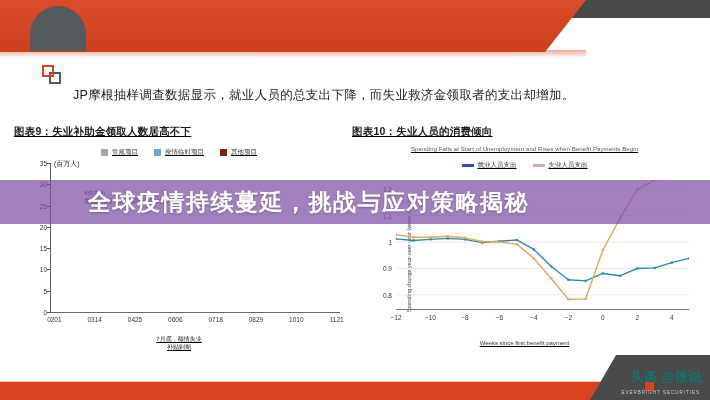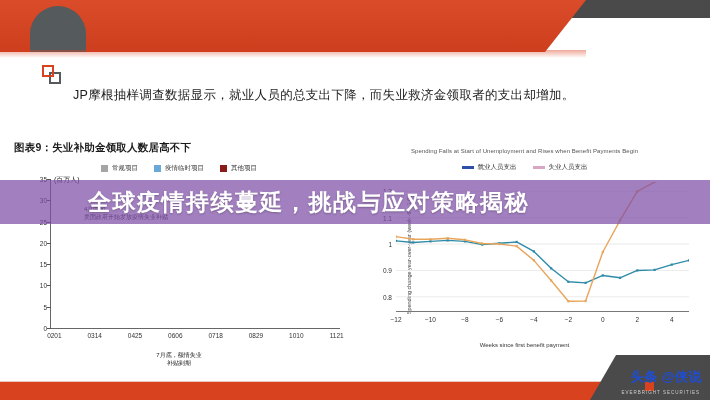--- a/index.html
+++ b/index.html
@@ -45,21 +45,21 @@
   #heading-line1 {
     position:absolute; left:73px; top:6px;
     font-size:12.5px; color:#1d1d1d; letter-spacing:.4px; white-space:nowrap;
   }
   #heading-line2 {
     position:absolute; left:73px; top:31px;
     font-size:12.5px; color:#1d1d1d; letter-spacing:.3px; white-space:nowrap;text-align:right;
   }
 
   
-  .chart-panel { position:absolute; top:141px; height:245px; }
+  .chart-panel { position:absolute; top:125px; height:245px;text-decoration:underline; }
   #chart-left  { left:14px;  width:330px; }
   #chart-right { left:352px; width:345px; }
 
   .chart-title {
     font-size:10.5px; font-weight:bold; color:#1a1a1a;
     letter-spacing:.2px; white-space:nowrap;
   }
   .chart-subtitle {
     font-size:6px; color:#555; text-align:center; margin-top:7px;
     letter-spacing:.1px; white-space:nowrap;
@@ -135,21 +135,21 @@
   #watermark-wrap {
     position:absolute; right:0; bottom:0; width:120px; height:45px; overflow:hidden;
   }
   #watermark-bg {
     position:absolute; right:0; bottom:0; width:120px; height:45px;
     background:#4a4a4a;
     clip-path: polygon(26px 0, 120px 0, 120px 45px, 0 45px);
   }
   #watermark-text {
     position:absolute; right:8px; bottom:14px;
-    font-size:13px; font-weight:bold; color:#1d4ed8; letter-spacing:.5px;
+    font-size:13px; font-weight:bold; color:#0f766e; letter-spacing:.5px;
     white-space:nowrap;
   }
   #watermark-sub {
     position:absolute; right:10px; bottom:5px;
     font-size:4.5px; color:#cfcfcf; letter-spacing:1px; white-space:nowrap;
   }
   #watermark-dot {
     position:absolute; right:56px; bottom:9px; width:9px; height:9px;
     background:#d9421f;
   }
@@ -394,20 +394,21 @@
         <div class="xtick" style="left: 70.9302%;">0829</div>
         <div class="xtick" style="left: 84.8837%;">1010</div>
         <div class="xtick" style="left: 98.8372%;">1121</div>
       </div>
   </div>
 
   <div id="left-xaxis-note">7月底，额情失业<br>补贴到期</div>
 </div>
 
 <div class="chart-panel" id="chart-right">
+  <div class="chart-title">图表10：失业人员的消费倾向</div>
   <div class="chart-subtitle">Spending Falls at Start of Unemployment and Rises when Benefit Payments Begin</div>
 
   <div class="legend">
     <div class="legend-item">
       <span class="legend-swatch line" style="background:#2e4fa8"></span>
       <span class="legend-label">就业人员支出</span>
     </div>
     <div class="legend-item">
       <span class="legend-swatch line" style="background:#d9a7c4"></span>
       <span class="legend-label">失业人员支出</span>

